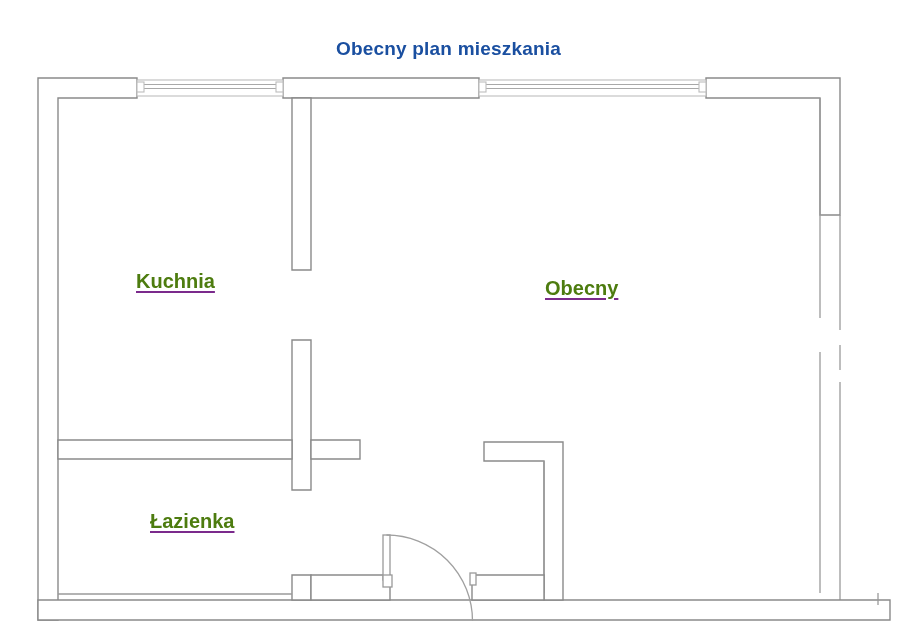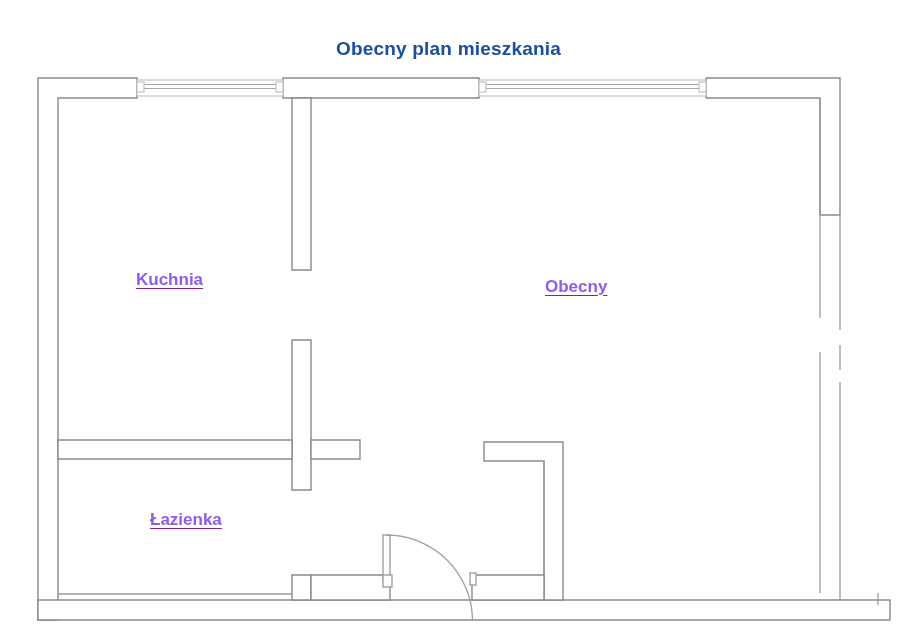--- a/index.html
+++ b/index.html
@@ -28,23 +28,23 @@
     width: 897px;
     text-align: center;
     font-size: 19px;
     font-weight: bold;
     color: #1a4fa0;
     letter-spacing: 0.2px;
     font-family: "Liberation Sans", sans-serif;
   }
   .room-label {
     position: absolute;
-    font-size: 17px;
+    font-size: 20px;
     font-weight: bold;
-    color: #8b5cf6;
+    color: #4d7c0f;
     text-decoration: underline;
     text-decoration-color: #7B2A8C;
     text-underline-offset: 3px;
     white-space: nowrap;
     font-family: "Liberation Sans", sans-serif;
   }
   .label-kuchnia  { left: 136px; top: 270px; }
   .label-salon    { left: 545px; top: 277px; }
   .label-lazienka { left: 150px; top: 510px; }
 

